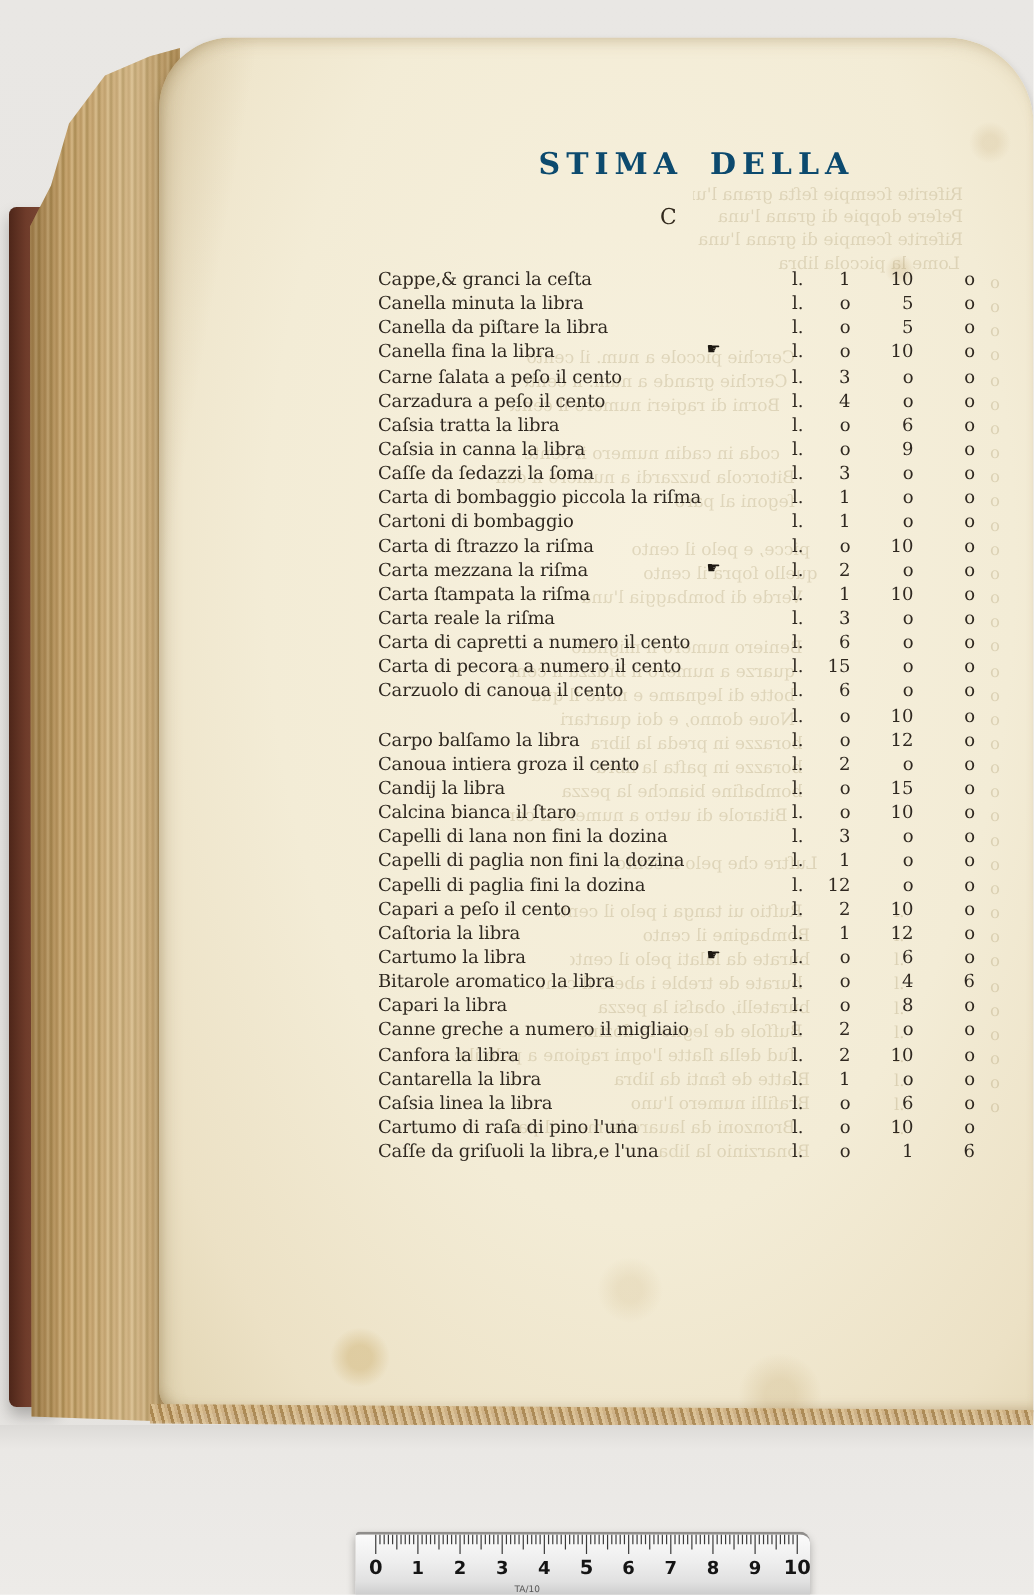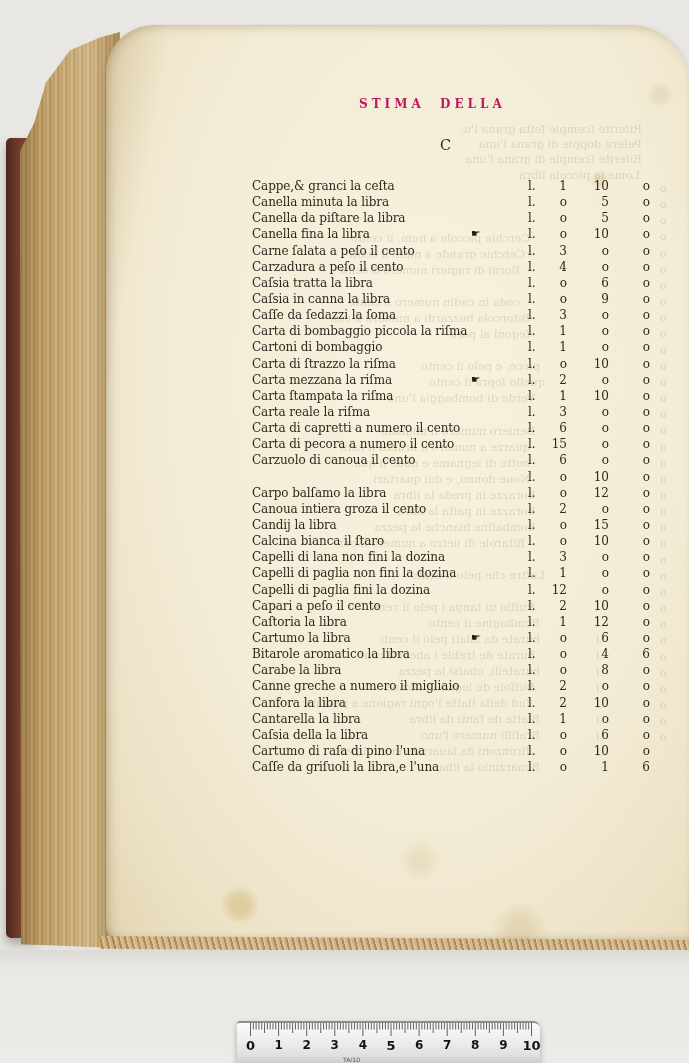--- a/index.html
+++ b/index.html
@@ -49,22 +49,22 @@
     opacity:.9;
   }
   .surface{
     position:absolute;left:0;top:950px;width:689px;height:113px;
     background:linear-gradient(180deg,#dcdad7 0%,#eae8e5 14%,#edebe8 100%);
   }
 
   
   .page-title{
     position:absolute;left:359px;top:97px;
-    font-size:12px;font-weight:700;letter-spacing:4px;word-spacing:7px;
-    color:#be185d;
+    font-size:20px;font-weight:700;letter-spacing:4px;word-spacing:7px;
+    color:#0c4a6e;
   }
   .section-letter{
     position:absolute;left:440px;top:137px;
     font-size:14.5px;color:#332a1e;
   }
   .price-list{position:absolute;left:252px;top:179px;width:402px;color:#2f2820;}
   .row{position:relative;height:16.15px;font-size:12px;white-space:nowrap;}
   .row span{position:absolute;top:0;}
   .nm{left:0;letter-spacing:-.1px;}
   .man{left:219px;top:-1px;font-family:"DejaVu Sans",sans-serif;font-size:10.5px;color:#1d1812;}
@@ -409,21 +409,21 @@
         <span class="c c3">o</span>
       </div>
       <div class="row">
         <span class="nm">Bitarole aromatico la libra</span>
         <span class="un">l.</span>
         <span class="c c1">o</span>
         <span class="c c2">4</span>
         <span class="c c3">6</span>
       </div>
       <div class="row">
-        <span class="nm">Carabe la libra</span>
+        <span class="nm">Capari la libra</span>
         <span class="un">l.</span>
         <span class="c c1">o</span>
         <span class="c c2">8</span>
         <span class="c c3">o</span>
       </div>
       <div class="row">
         <span class="nm">Canne greche a numero il migliaio</span>
         <span class="un">l.</span>
         <span class="c c1">2</span>
         <span class="c c2">o</span>
@@ -437,21 +437,21 @@
         <span class="c c3">o</span>
       </div>
       <div class="row">
         <span class="nm">Cantarella la libra</span>
         <span class="un">l.</span>
         <span class="c c1">1</span>
         <span class="c c2">o</span>
         <span class="c c3">o</span>
       </div>
       <div class="row">
-        <span class="nm">Caſsia della la libra</span>
+        <span class="nm">Caſsia linea la libra</span>
         <span class="un">l.</span>
         <span class="c c1">o</span>
         <span class="c c2">6</span>
         <span class="c c3">o</span>
       </div>
       <div class="row">
         <span class="nm">Cartumo di raſa di pino l'una</span>
         <span class="un">l.</span>
         <span class="c c1">o</span>
         <span class="c c2">10</span>

